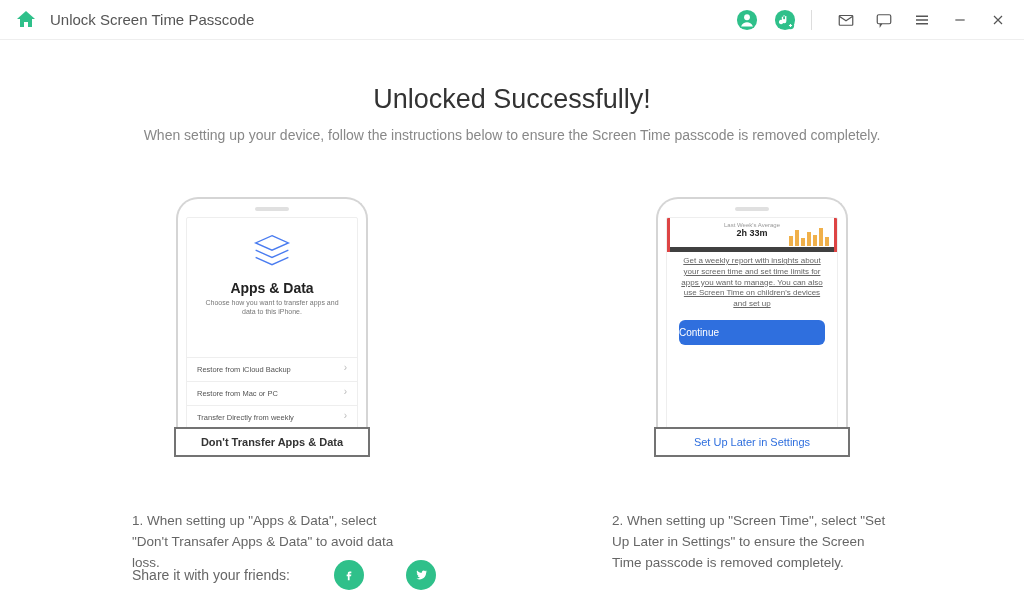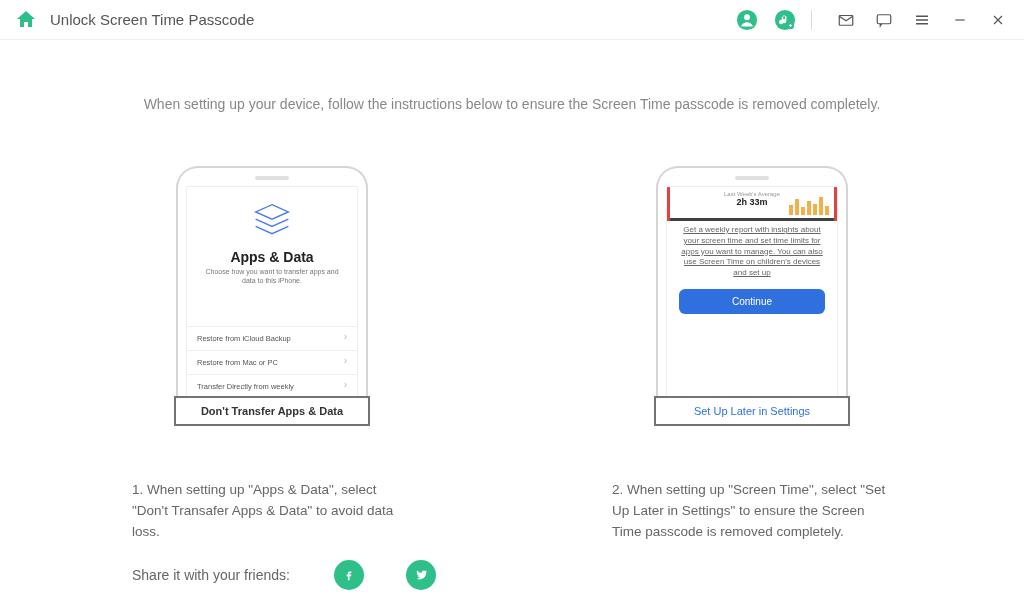--- a/index.html
+++ b/index.html
@@ -19,29 +19,29 @@
 .speaker { position: absolute; top: 8px; left: 50%; transform: translateX(-50%); width: 34px; height: 4px; background: #e0e0e0; border-radius: 3px; }
 .screen { margin: 0 8px; height: 100%; background: #fff; border: 1px solid #eee; border-radius: 2px 2px 0 0; position: relative; overflow: hidden; }
 .layers-icon { width: 44px; height: 40px; margin: 14px auto 8px; display: block; }
 .p-title { text-align: center; font-weight: 700; font-size: 14px; color: #222; }
 .p-sub { text-align: center; font-size: 7px; color: #777; padding: 2px 18px 8px; line-height: 1.3; }
 .opt-list { border-top: 1px solid #eee; margin-top: 33px; }
 .opt { font-size: 7.5px; color: #555; padding: 7px 10px; border-bottom: 1px solid #eee; position: relative; text-align: left; }
 .opt::after { content: "›"; position: absolute; right: 10px; color: #bbb; font-size: 10px; top: 4px; }
 .hl-btn { border: 2px solid #737373; padding: 7px 0; font-size: 11px; font-weight: 600; width: 196px; text-align: center; background: #fff; margin-top: -2px; position: relative; z-index: 2; }
 .hl-btn.blue-text { color: #2f6fde; font-weight: 500; }
-.st-bar { height: 34px; background: #fff; border-bottom: 3px solid #404040; position: relative; padding: 4px 6px; }
+.st-bar { height: 34px; background: #fff; border-bottom: 5px solid #404040; position: relative; padding: 4px 6px; }
 .st-bar .mini { font-size: 6px; color: #999; }
 .st-bar .time { font-size: 9px; font-weight: 700; color: #222; }
 .st-chart { position: absolute; right: 8px; top: 6px; display: flex; align-items: flex-end; gap: 2px; height: 22px; }
 .st-chart div { width: 4px; background: #f0b04a; }
 .st-side { position: absolute; left: 0; top: 0; width: 3px; height: 34px; background: #d44; }
 .st-side.r { left: auto; right: 0; background: #d44; }
 .p-desc { font-size: 8px; color: #666; padding: 4px 14px 8px; line-height: 1.35; text-decoration: underline; }
-.blue-btn { background: #2f6fde; color: #fff; font-size: 10px; padding: 7px 0; border-radius: 6px; margin: 2px 12px; text-align: center; }
+.blue-btn { background: #2f6fde; color: #fff; font-size: 10px; padding: 7px 0; border-radius: 6px; margin: 2px 12px; text-align: left; }
 .caption { font-size: 13.5px; color: #666; text-align: left; margin-top: 54px; line-height: 1.55; width: 280px; }
 .share-row { position: absolute; left: 132px; bottom: 18px; display: flex; align-items: center; gap: 32px; }
 .share-label { font-size: 14px; color: #666; margin-right: 12px; }
 .sbtn { width: 30px; height: 30px; border-radius: 50%; background: #2fc08a; color: #fff; display: flex; align-items: center; justify-content: center; margin-right: 10px; cursor: pointer; }
 </style>
 </head>
 <body>
 
 <div class="titlebar">
   <span class="home">
@@ -90,20 +90,21 @@
       </svg>
   </span>
   <span class="hicon">
     <svg viewBox="0 0 24 24" width="16" height="16" stroke="#555" stroke-width="1.8">
         <path d="M6 6l12 12M18 6L6 18"></path>
       </svg>
   </span>
 </div>
 
 <div class="content">
+  <div class="heading">Unlocked Successfully!</div>
   <div class="subheading">When setting up your device, follow the instructions below to ensure the Screen Time passcode is removed completely.</div>
 
   <div class="phones">
     <div class="phonecol">
       <div class="phone">
         <div class="speaker"></div>
         <div class="screen">
           <svg class="layers-icon" viewBox="0 0 48 44" fill="none" stroke="#4a7cf0" stroke-width="1.5">
               <path d="M24 4l18 8-18 8-18-8z"></path>
               <path d="M6 20l18 8 18-8"></path>

